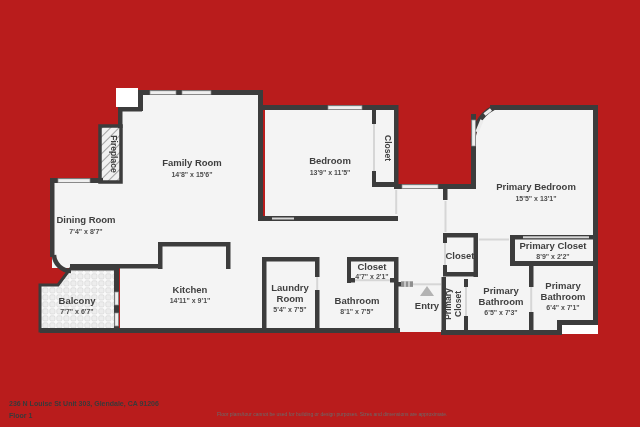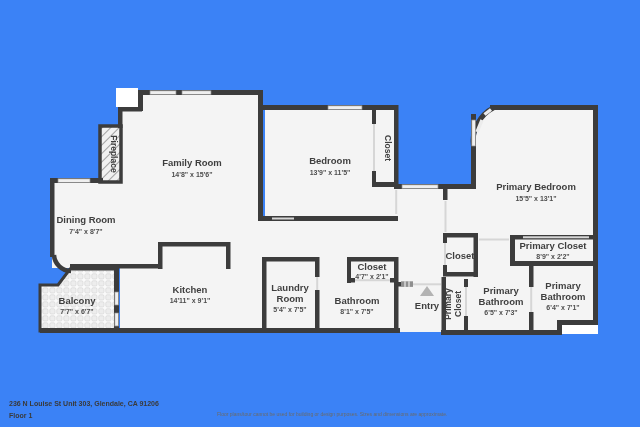--- a/index.html
+++ b/index.html
@@ -1,16 +1,16 @@
 <!DOCTYPE html>
 <html><head>
 <meta charset="utf-8">
 <style>
   html,body{margin:0;padding:0;background:#ffffff;}
-  .stage{position:relative;width:640px;height:427px;background:#3b82f6;overflow:hidden;
+  .stage{position:relative;width:640px;height:427px;background:#b91c1c;overflow:hidden;
          font-family:"Liberation Sans", sans-serif;}
   svg{display:block;}
   .room-name{font-family:"Liberation Sans",sans-serif;font-size:9.5px;font-weight:700;fill:#3f3f3f;text-anchor:middle;}
   .room-dims{font-family:"Liberation Sans",sans-serif;font-size:7px;font-weight:700;fill:#4d4d4d;text-anchor:middle;}
   .vert-label{font-family:"Liberation Sans",sans-serif;font-size:8.5px;font-weight:700;fill:#3f3f3f;text-anchor:middle;}
   .footer-line{font-family:"Liberation Sans",sans-serif;font-size:7px;font-weight:700;fill:#3a3a3a;}
   .disclaimer{font-family:"Liberation Sans",sans-serif;font-size:5px;font-weight:400;fill:#6a6a6a;}
 </style>
 </head>
 <body>

